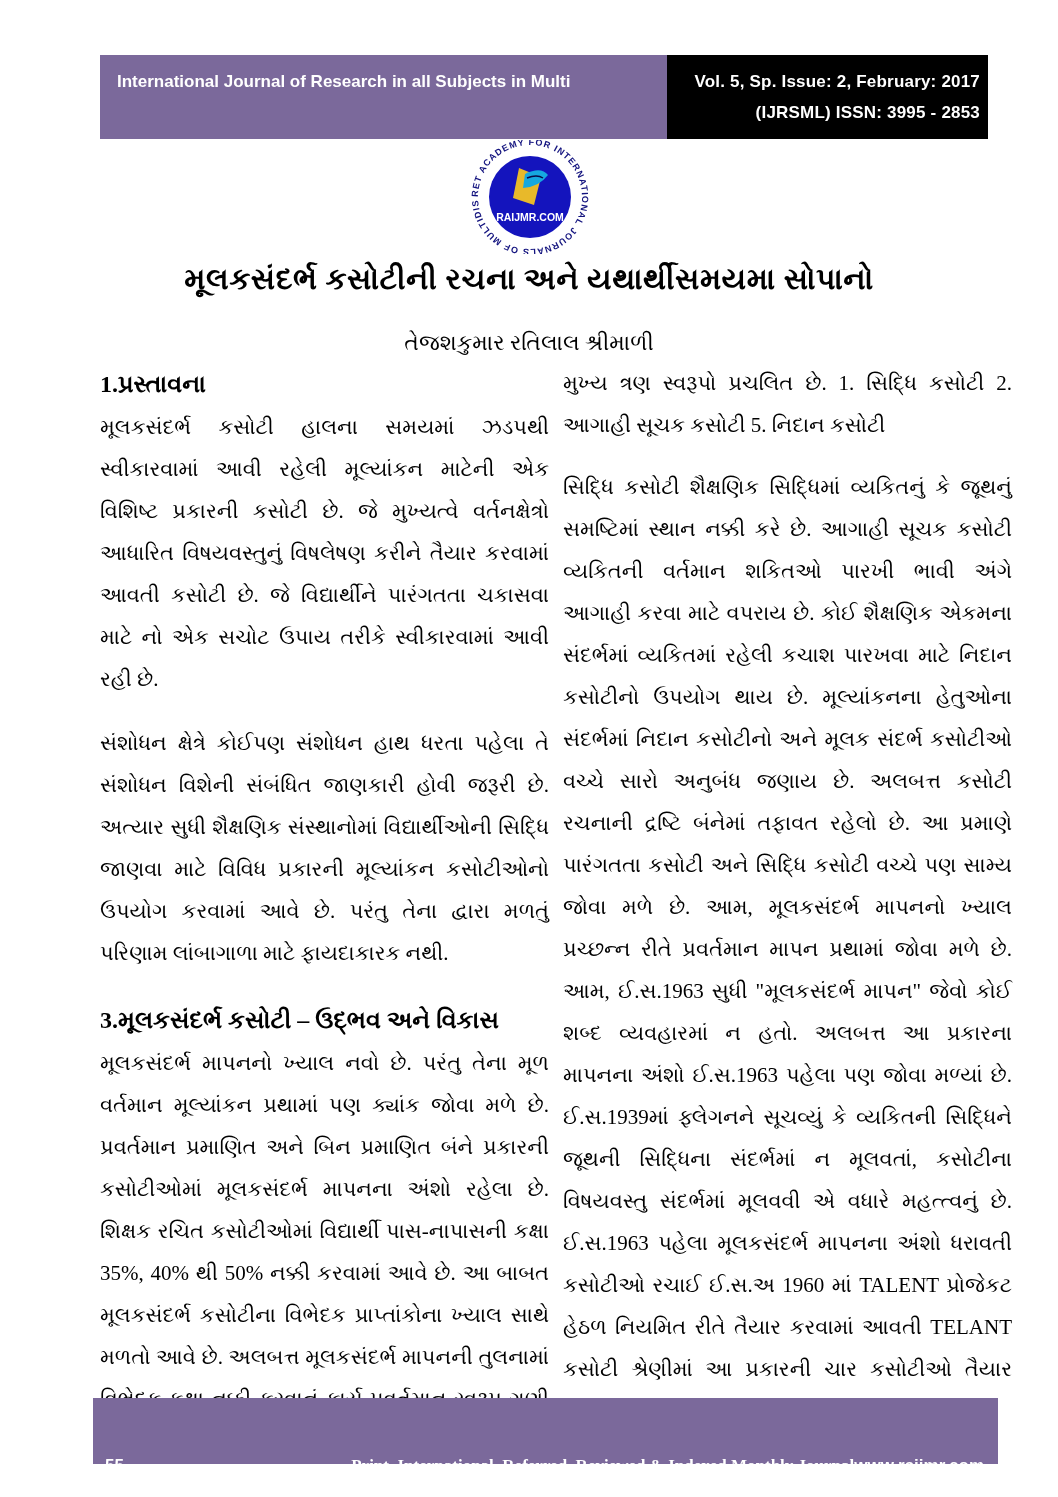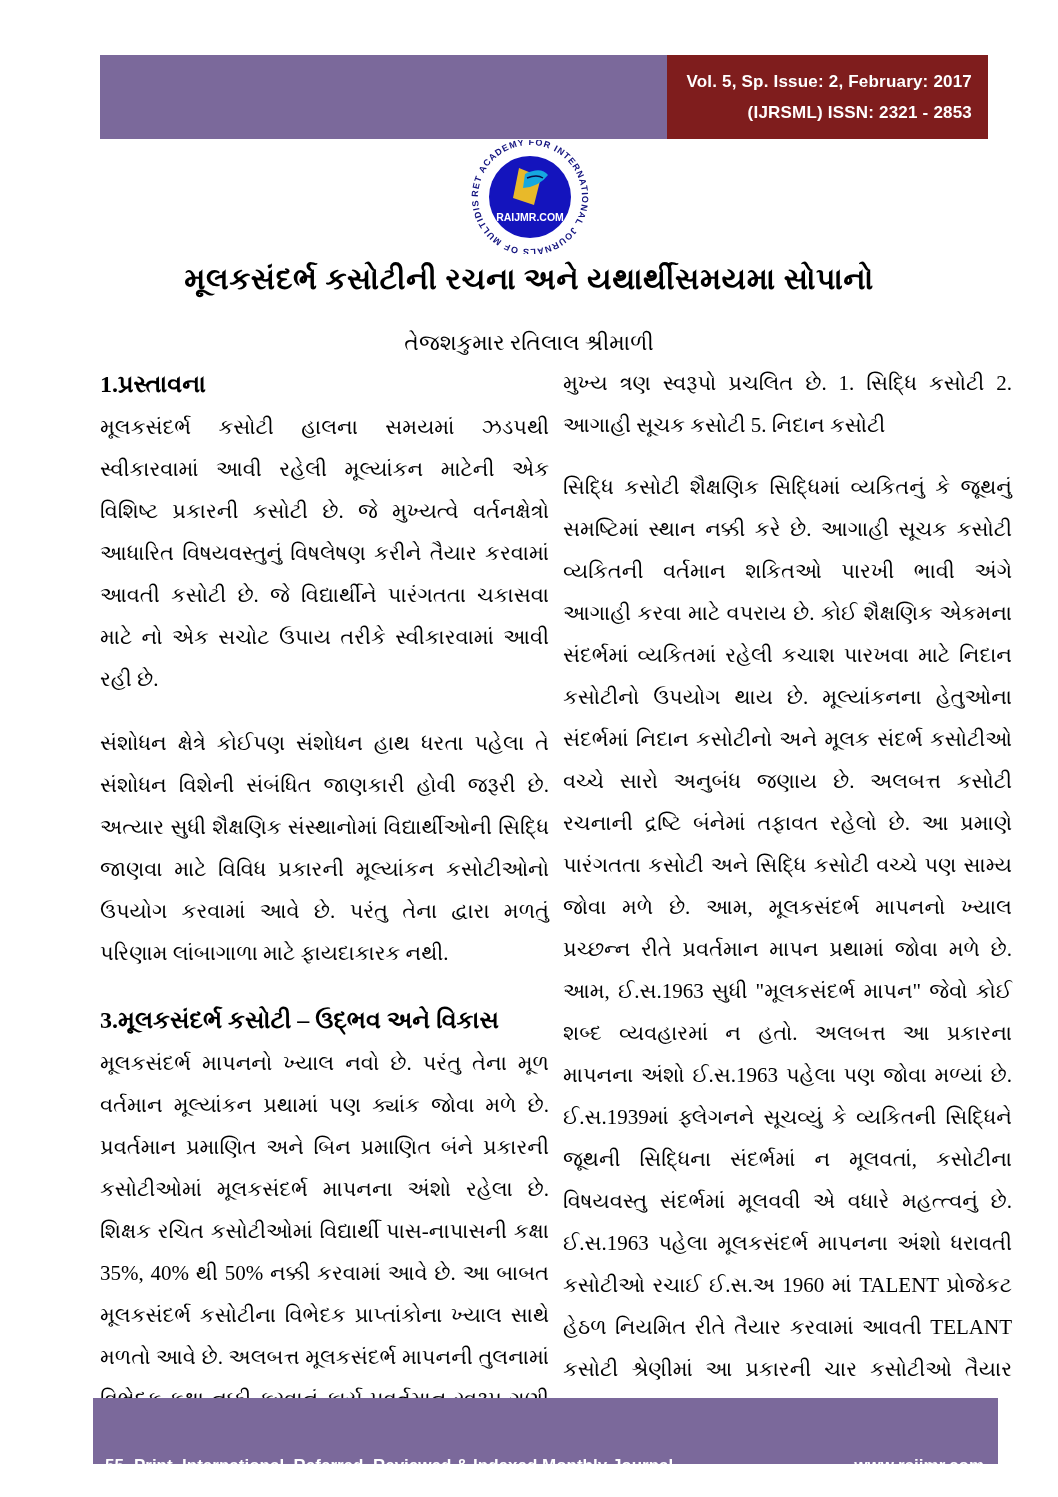--- a/index.html
+++ b/index.html
@@ -12,21 +12,21 @@
   
   .header{
     position:absolute;left:100px;top:55px;width:888px;height:84px;
     display:flex;font-family:"Liberation Sans","DejaVu Sans",sans-serif;
     font-weight:bold;font-size:17px;line-height:31px;
   }
   .header-left{
     background:#7b699b;color:#fff;width:550px;padding:11px 0 0 17px;
   }
   .header-right{
-    background:#7f1d1d;color:#fff;flex:1;text-align:right;padding:11px 16px 0 0;
+    background:#000000;color:#fff;flex:1;text-align:right;padding:11px 8px 0 0;
   }
   .header-right .hr-line{letter-spacing:.2px;}
 
   
   .logo-wrap{position:absolute;top:140px;left:469px;width:122px;height:114px;}
   .logo-wrap svg{display:block;}
 
   
   .article-title{
     position:absolute;top:262px;left:0;width:100%;text-align:center;
@@ -54,35 +54,36 @@
     position:absolute;left:93px;top:1398px;width:905px;height:66px;
     background:#7b699b;color:#fff;
     font-family:"Liberation Sans","DejaVu Sans",sans-serif;font-weight:bold;
     padding-top:6px;box-sizing:border-box;
   }
   .footer-row1{
     display:flex;justify-content:space-between;align-items:baseline;
     font-size:17px;line-height:28px;padding:0 14px 0 12px;margin-top:48px;
   }
   .footer-pageno{margin-right:10px;}
-  .footer-journal{flex:1;text-align:left;}
+  .footer-journal{flex:1;text-align:right;font-family:Liberation Serif, serif;}
   .footer-site{text-align:right;}
   .footer-row2{text-align:center;font-size:17px;line-height:28px;}
 </style>
 </head>
 <body>
 
 <div class="page">
 
   <div class="header">
     <div class="header-left">
+      <div>International Journal of Research in all Subjects in Multi</div>
     </div>
     <div class="header-right">
       <div class="hr-line">Vol. 5, Sp. Issue: 2, February: 2017</div>
-      <div class="hr-line">(IJRSML)  ISSN: 2321 - 2853</div>
+      <div class="hr-line">(IJRSML)  ISSN: 3995 - 2853</div>
     </div>
   </div>
 
   <div class="logo-wrap">
     <svg width="122" height="114" viewBox="0 0 122 114">
       <defs>
         <path id="ringpath" d="M 61,57 m -52,0 a 52,52 0 1,1 104,0 a 52,52 0 1,1 -104,0" fill="none"></path>
       </defs>
       <circle cx="61" cy="57" r="41" fill="#1414bd"></circle>
       <text font-size="9" font-weight="bold" fill="#12127e" font-family="Liberation Sans, sans-serif" letter-spacing="1">

